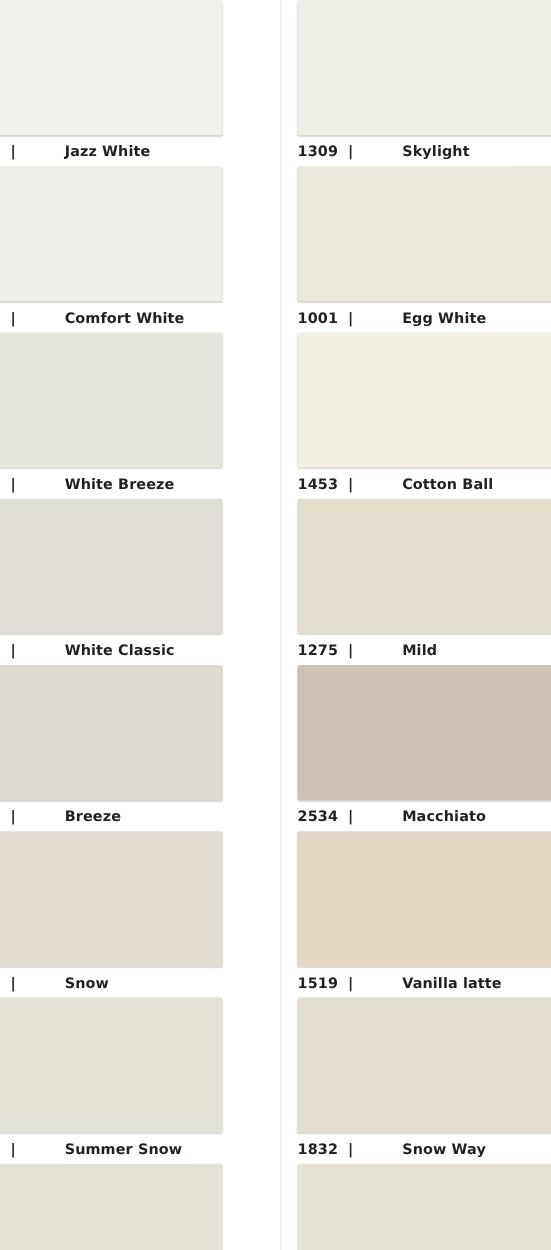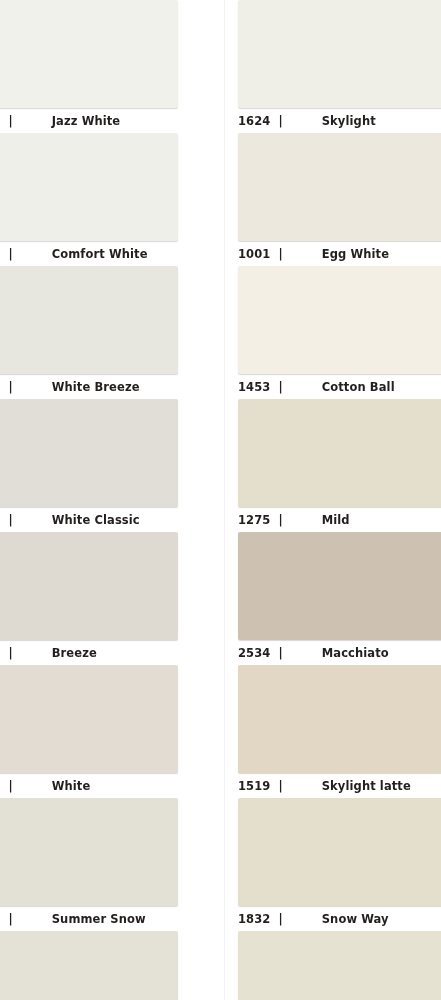--- a/index.html
+++ b/index.html
@@ -104,54 +104,54 @@
       <div class="swatch-cell">
         <div class="swatch-chip" style="background: rgb(225, 221, 215);"></div>
         <div class="swatch-caption"><span class="swatch-code">8282</span><span class="swatch-sep">|</span><span class="swatch-name">White Classic</span></div>
       </div>
       <div class="swatch-cell">
         <div class="swatch-chip" style="background: rgb(222, 218, 209);"></div>
         <div class="swatch-caption"><span class="swatch-code">0552</span><span class="swatch-sep">|</span><span class="swatch-name">Breeze</span></div>
       </div>
       <div class="swatch-cell">
         <div class="swatch-chip" style="background: rgb(227, 220, 210);"></div>
-        <div class="swatch-caption"><span class="swatch-code">1376</span><span class="swatch-sep">|</span><span class="swatch-name">White</span></div>
+        <div class="swatch-caption"><span class="swatch-code">1376</span><span class="swatch-sep">|</span><span class="swatch-name">Snow</span></div>
       </div>
       <div class="swatch-cell">
         <div class="swatch-chip" style="background: rgb(227, 224, 213);"></div>
         <div class="swatch-caption"><span class="swatch-code">1928</span><span class="swatch-sep">|</span><span class="swatch-name">Summer Snow</span></div>
       </div>
       <div class="swatch-cell">
         <div class="swatch-chip" style="background: rgb(228, 225, 214);"></div>
       </div>
     </div>
   <div class="column column-right">
       <div class="swatch-cell">
         <div class="swatch-chip" style="background: rgb(239, 239, 231);"></div>
-        <div class="swatch-caption"><span class="swatch-code">1624</span><span class="swatch-sep">|</span><span class="swatch-name">Skylight</span></div>
+        <div class="swatch-caption"><span class="swatch-code">1309</span><span class="swatch-sep">|</span><span class="swatch-name">Skylight</span></div>
       </div>
       <div class="swatch-cell">
         <div class="swatch-chip" style="background: rgb(236, 232, 221);"></div>
         <div class="swatch-caption"><span class="swatch-code">1001</span><span class="swatch-sep">|</span><span class="swatch-name">Egg White</span></div>
       </div>
       <div class="swatch-cell">
         <div class="swatch-chip" style="background: rgb(243, 239, 228);"></div>
         <div class="swatch-caption"><span class="swatch-code">1453</span><span class="swatch-sep">|</span><span class="swatch-name">Cotton Ball</span></div>
       </div>
       <div class="swatch-cell">
         <div class="swatch-chip" style="background: rgb(228, 222, 205);"></div>
         <div class="swatch-caption"><span class="swatch-code">1275</span><span class="swatch-sep">|</span><span class="swatch-name">Mild</span></div>
       </div>
       <div class="swatch-cell">
         <div class="swatch-chip" style="background: rgb(205, 193, 178);"></div>
         <div class="swatch-caption"><span class="swatch-code">2534</span><span class="swatch-sep">|</span><span class="swatch-name">Macchiato</span></div>
       </div>
       <div class="swatch-cell">
         <div class="swatch-chip" style="background: rgb(226, 214, 197);"></div>
-        <div class="swatch-caption"><span class="swatch-code">1519</span><span class="swatch-sep">|</span><span class="swatch-name">Skylight latte</span></div>
+        <div class="swatch-caption"><span class="swatch-code">1519</span><span class="swatch-sep">|</span><span class="swatch-name">Vanilla latte</span></div>
       </div>
       <div class="swatch-cell">
         <div class="swatch-chip" style="background: rgb(228, 222, 204);"></div>
         <div class="swatch-caption"><span class="swatch-code">1832</span><span class="swatch-sep">|</span><span class="swatch-name">Snow Way</span></div>
       </div>
       <div class="swatch-cell">
         <div class="swatch-chip" style="background: rgb(230, 226, 210);"></div>
       </div>
     </div>
 

